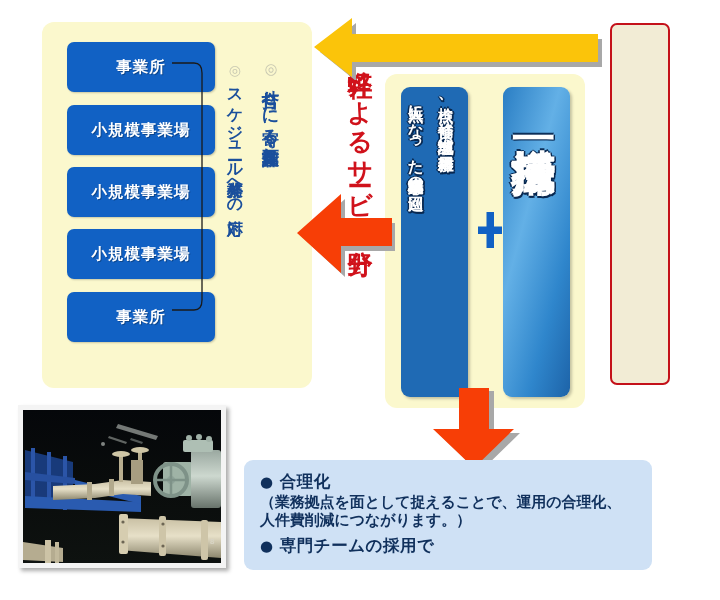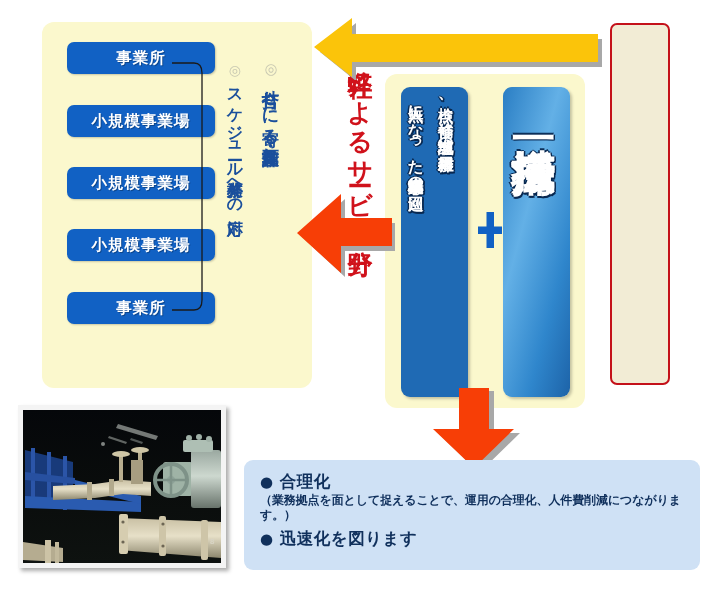--- a/index.html
+++ b/index.html
@@ -25,21 +25,21 @@
     border-radius: 12px;
   }
   #left-panel  { left: 42px;  top: 22px;  width: 270px; height: 366px; }
   #right-panel { left: 385px; top: 74px;  width: 200px; height: 334px; }
 
   
   .site-box {
     position: absolute;
     left: 25px;
     width: 148px;
-    height: 32px;
+    height: 50px;
     background: #1161c4;
     border-radius: 7px;
     color: #ffffff;
     font-size: 15.5px;
     font-weight: bold;
     display: flex;
     align-items: center;
     justify-content: center;
     letter-spacing: 1px;
     text-shadow: 1px 1px 0 rgba(0,0,0,0.28);
@@ -181,38 +181,38 @@
     font-size: 7px;
     font-weight: bold;
     letter-spacing: 0.5px;
   }
 
   
   #info-box {
     position: absolute;
     left: 244px;
     top: 460px;
-    width: 456px;
+    width: 408px;
     height: 110px;
     background: #cfe1f5;
     border-radius: 9px;
     box-sizing: border-box;
     padding: 12px 16px 0 16px;
   }
   .info-head {
     color: #10305c;
     font-size: 16.5px;
     font-weight: bold;
     letter-spacing: 0.5px;
     line-height: 1.18;
   }
   .info-head .bullet { font-size: 15px; }
   .info-sub {
     color: #10305c;
-    font-size: 12px;
+    font-size: 15px;
     font-weight: bold;
     letter-spacing: -0.1px;
     line-height: 1.25;
     margin-top: 1px;
     margin-bottom: 6px;
   }
 </style>
 </head>
 <body>
 
@@ -343,17 +343,17 @@
   </div>
 
   <div id="info-box">
     <div class="info-head">
       <span class="bullet">●</span>
       <span>合理化</span>
     </div>
     <div class="info-sub">（業務拠点を面として捉えることで、運用の合理化、人件費削減につながります。）</div>
     <div class="info-head">
       <span class="bullet">●</span>
-      <span>迅速化を図ります</span>
+      <span>専門チームの採用で</span>
     </div>
   </div>
 
 </div>
 
 </body></html>

